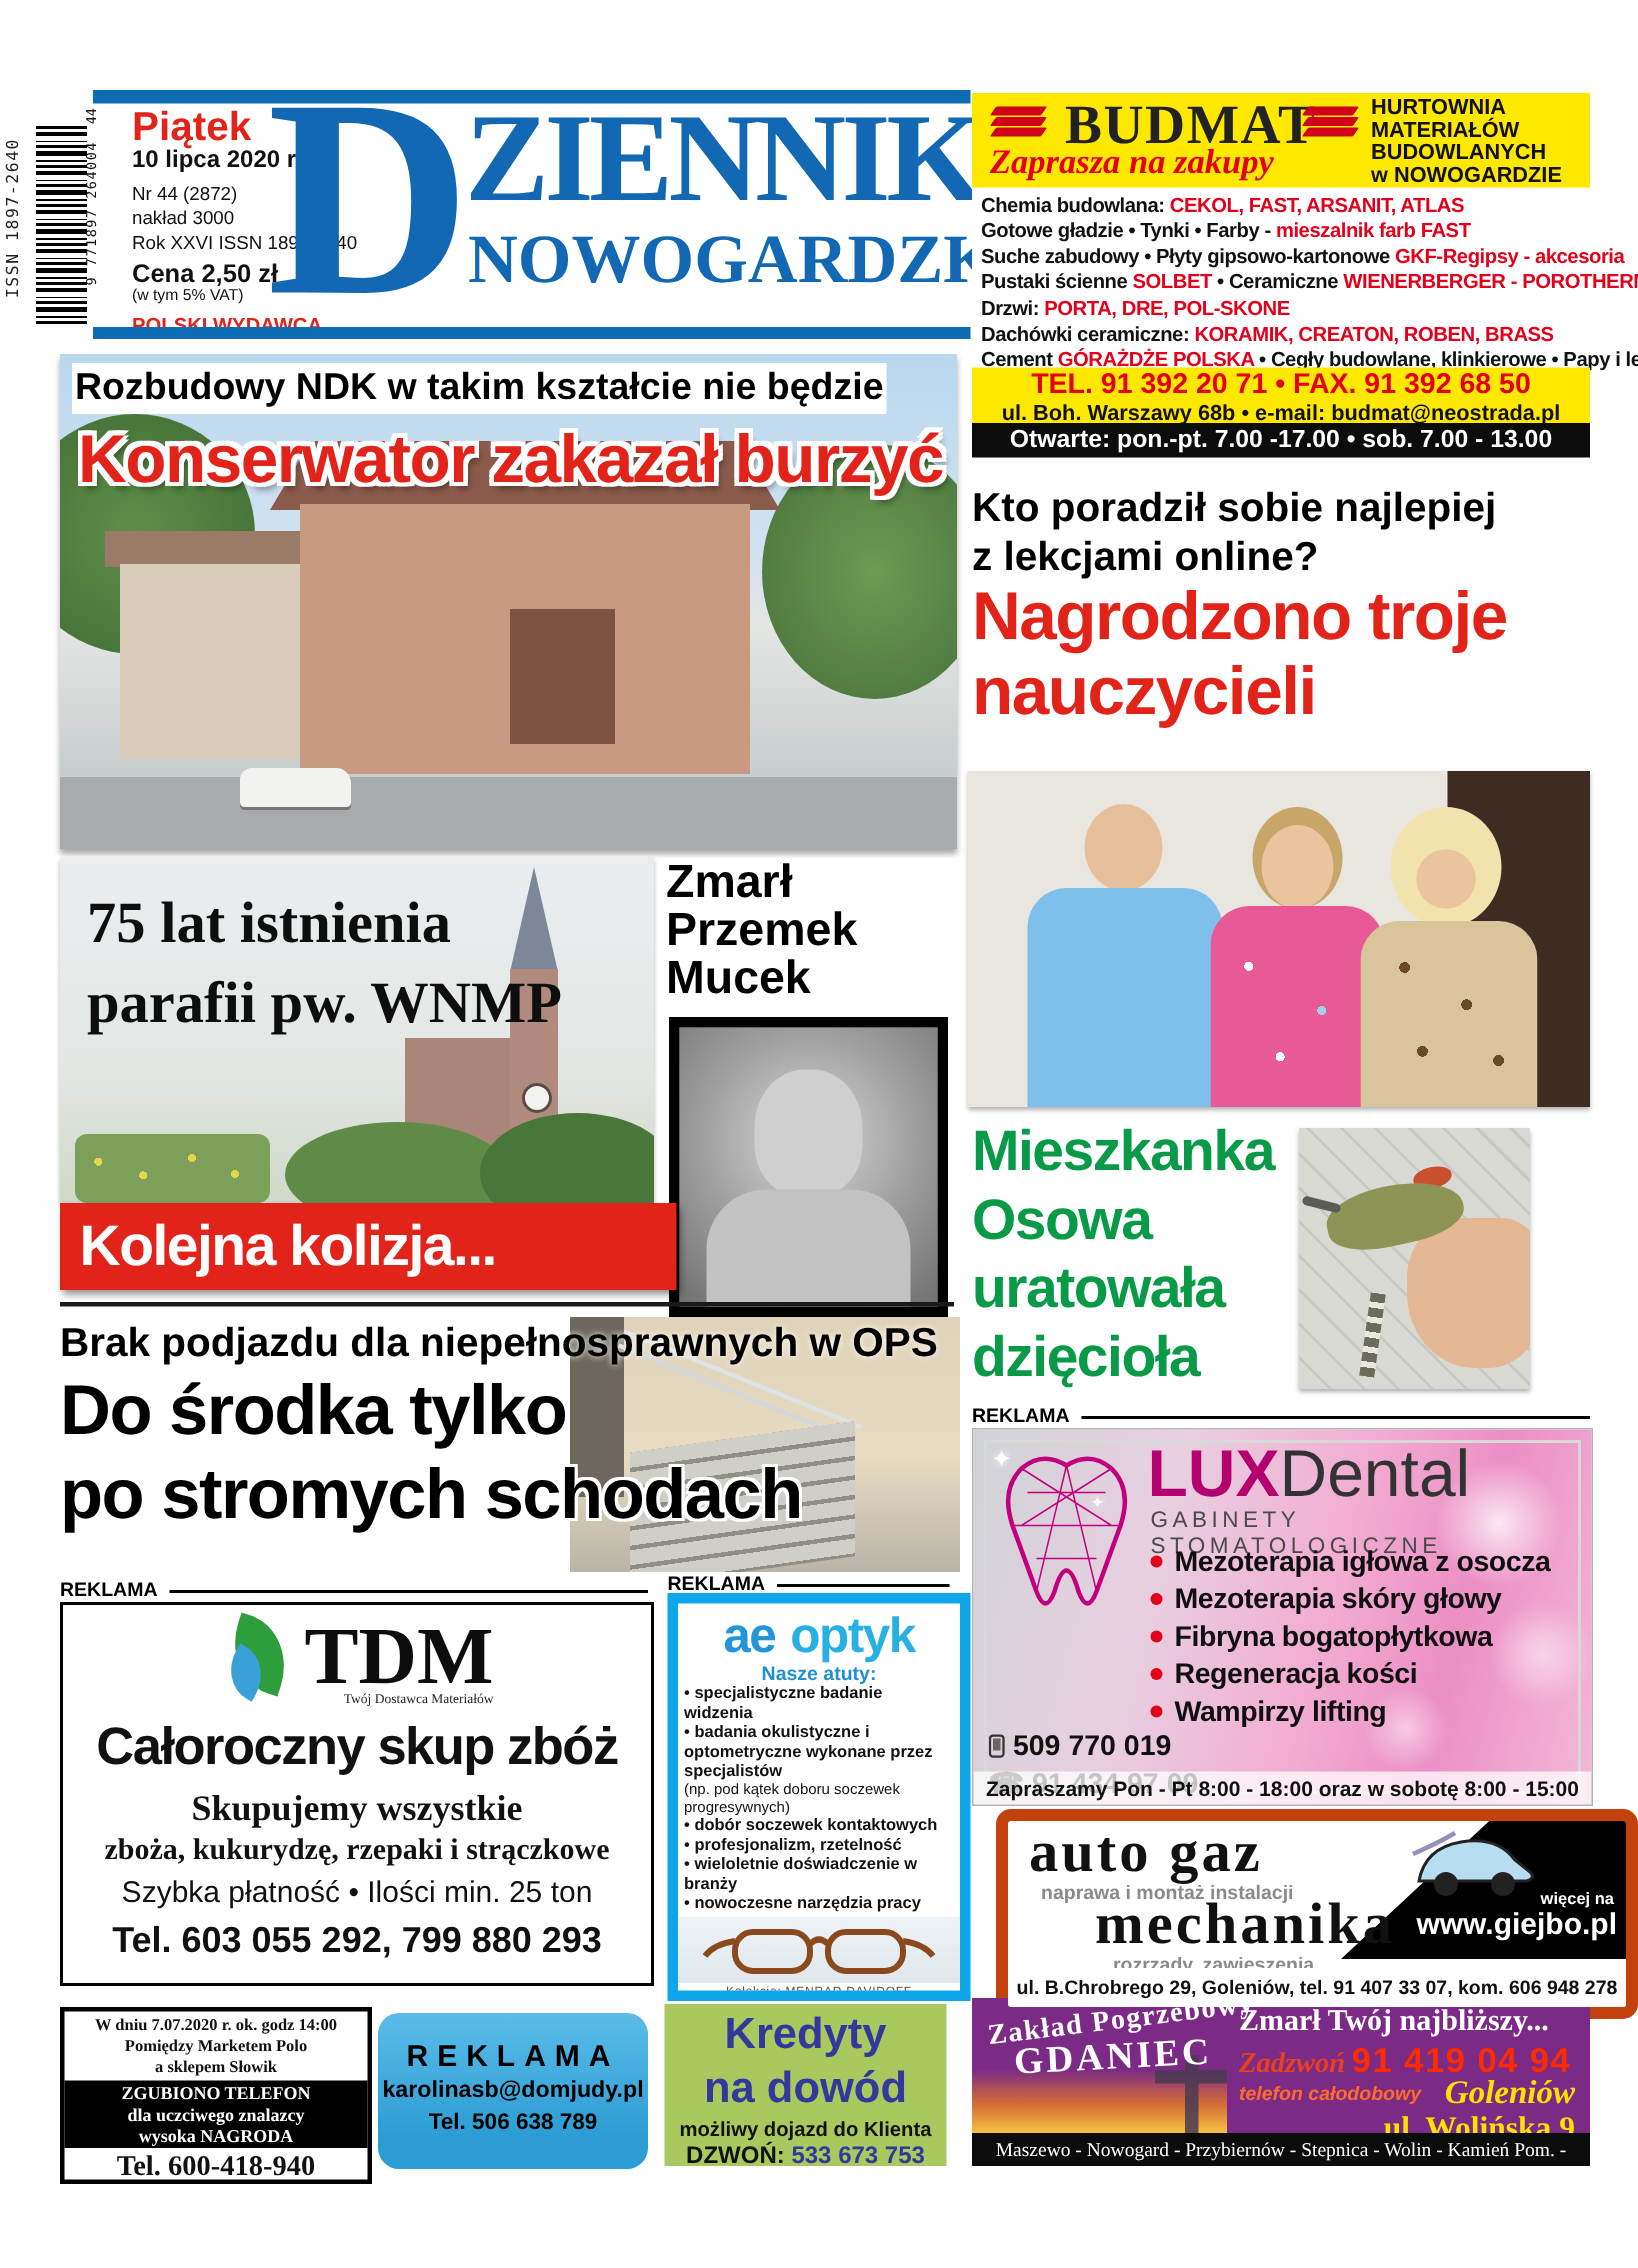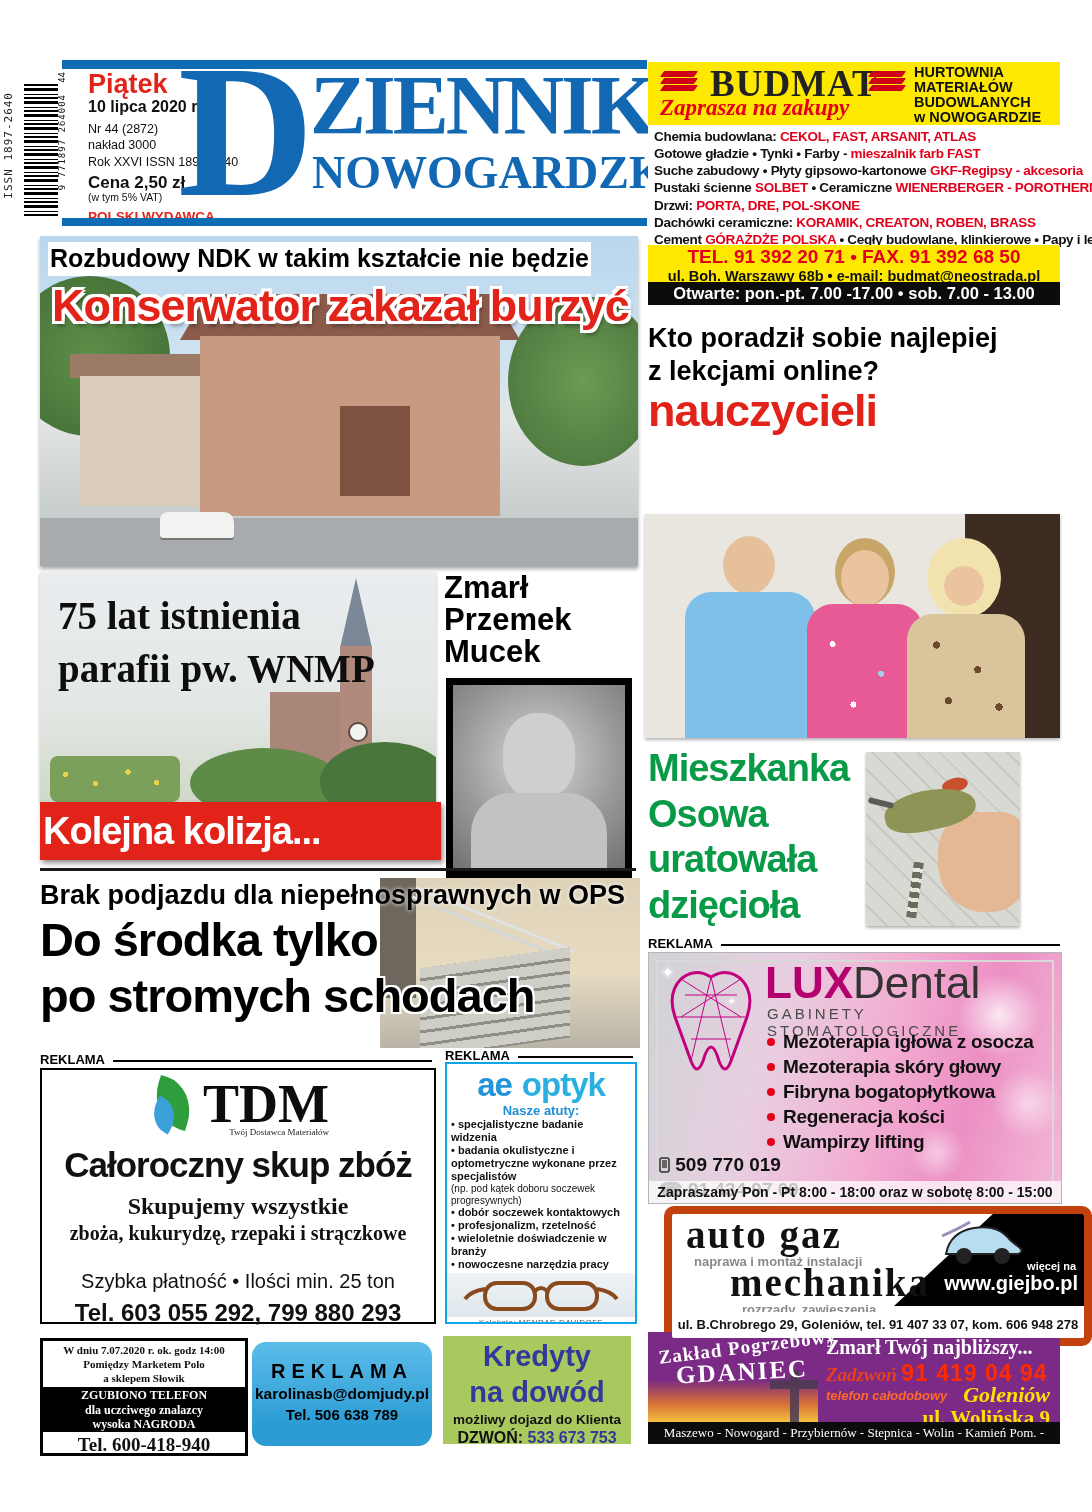--- a/index.html
+++ b/index.html
@@ -75,21 +75,21 @@
   .s2-head{position:absolute;left:18px;top:18px;font-family:"Liberation Serif",serif;font-weight:bold;font-size:39px;line-height:1.35;color:#0e0e0e;}
 
   .mucek{left:444px;top:572px;width:192px;height:296px;background:#fff;}
   .mucek-h{font-size:31px;font-weight:bold;line-height:1.03;color:#000;}
   .ph-mucek{position:absolute;left:2px;top:106px;width:172px;height:186px;border:7px solid #000;
             background:radial-gradient(circle at 50% 40%,#d8d8d8 0%,#9a9a9a 55%,#6f6f6f 100%);overflow:hidden;}
   .mk-head{position:absolute;left:50px;top:28px;width:72px;height:84px;border-radius:46% 46% 40% 40%;background:#cfcfcf;}
   .mk-body{position:absolute;left:18px;top:108px;width:136px;height:80px;border-radius:40px 40px 0 0;background:#c2c2c2;}
 
   .kolizja{left:40px;top:802px;width:398px;height:58px;background:#e2231a;color:#fff;display:flex;align-items:center;
-           padding-left:3px;font-size:38px;font-weight:bold;letter-spacing:-1px;box-shadow:2px 3px 5px rgba(0,0,0,.45);}
+           padding-left:13px;font-size:38px;font-weight:bold;letter-spacing:-1px;box-shadow:2px 3px 5px rgba(0,0,0,.45);}
   .sep1{left:40px;top:868px;width:596px;height:3px;background:#1a1a1a;}
 
   .ops{left:40px;top:878px;width:600px;height:172px;}
   .ph-stairs{position:absolute;left:340px;top:0;width:260px;height:170px;overflow:hidden;background:linear-gradient(#ded2b8 0%,#e7dcc2 55%,#b9b4a8 100%);}
   .st-steps{position:absolute;left:40px;bottom:0;width:150px;height:90px;background:repeating-linear-gradient(to bottom,#cfcfc8 0 10px,#8f8f88 10px 13px);transform:skewY(-8deg);}
   .st-rail{position:absolute;left:30px;top:40px;width:170px;height:3px;background:#dfe2e4;transform:rotate(22deg);box-shadow:0 10px 0 #d4d7d9;}
   .st-door{position:absolute;left:0px;top:0px;width:36px;height:120px;background:#6e675e;}
   .ops-kick{position:absolute;left:0;top:2px;font-size:27px;font-weight:bold;color:#000;text-shadow:0 0 4px #fff;}
   .ops-h{position:absolute;left:0;top:34px;font-size:47px;line-height:1.2;font-weight:bold;color:#000;letter-spacing:-1px;
          text-shadow:-2px -2px 0 #fff,2px -2px 0 #fff,-2px 2px 0 #fff,2px 2px 0 #fff;}
@@ -105,25 +105,25 @@
   .tdm{left:40px;top:1068px;width:392px;height:252px;border:2px solid #000;background:#fff;text-align:center;}
   .tdm-row{margin-top:10px;display:flex;justify-content:center;align-items:flex-start;gap:4px;}
   .leaf{position:relative;width:52px;height:52px;}
   .leaf .g{position:absolute;left:6px;top:0;width:40px;height:46px;background:#2e9e3c;border-radius:0 85% 0 85%;transform:rotate(18deg);}
   .leaf .bl{position:absolute;left:4px;top:20px;width:26px;height:30px;background:#3aa0d8;border-radius:0 85% 0 85%;transform:rotate(30deg);}
   .tdm-logo{font-family:Liberation Serif, serif;font-size:54px;line-height:.9;font-weight:bold;color:#0d0d0d;}
   .tdm-sub{font-family:"Liberation Serif",serif;font-size:9px;color:#222;text-align:right;margin-top:-2px;}
   .tdm-head{font-size:35px;font-weight:bold;letter-spacing:-1px;margin-top:8px;}
   .tdm-l1{font-family:"Liberation Serif",serif;font-weight:bold;font-size:24px;margin-top:8px;}
   .tdm-l2{font-family:"Liberation Serif",serif;font-weight:bold;font-size:20px;margin-top:2px;}
-  .tdm-l3{font-size:20px;margin-top:25px;}
+  .tdm-l3{font-size:20px;margin-top:6px;}
   .tdm-tel{font-size:24px;font-weight:bold;margin-top:6px;}
 
   
-  .optyk{left:445px;top:1062px;width:188px;height:258px;border:2px solid #0ea5e9;background:#fff;overflow:hidden;}
+  .optyk{left:445px;top:1062px;width:188px;height:258px;border:7px solid #0ea5e9;background:#fff;overflow:hidden;}
   .opt-logo{text-align:center;font-size:33px;font-weight:bold;color:#29b0e2;line-height:1;margin-top:4px;letter-spacing:-1px;}
   .opt-logo .ae{color:#2394d8;margin-right:10px;}
   .opt-atuty{text-align:center;color:#1f8fd6;font-weight:bold;font-size:13px;margin-top:2px;}
   .opt-b{font-size:11px;font-weight:bold;line-height:1.18;margin:0 4px;}
   .opt-b.dot::before{content:"• ";}
   .opt-b.sm{font-weight:normal;font-size:10px;}
   .opt-glass{position:relative;height:44px;margin-top:2px;background:linear-gradient(#eef3f6,#dfe7ec);}
   .opt-brands{font-size:8px;color:#555;text-align:center;line-height:1.5;letter-spacing:.5px;}
 
   
@@ -426,20 +426,21 @@
     <div class="k1">na dowód</div>
     <div class="k3">możliwy dojazd do Klienta</div>
     <div class="k4"><span style="color:#111;">DZWOŃ:</span> <span>533 673 753</span></div>
   </div>
 
   <div class="abs onl-kick">
     <div>Kto poradził sobie najlepiej</div>
     <div>z lekcjami online?</div>
   </div>
   <div class="abs onl-head">
+    <div>Nagrodzono troje</div>
     <div>nauczycieli</div>
   </div>
 
   <div class="abs ph-teach">
     <div class="t-door"></div>
     <div class="t-p">
       <div class="t-head" style="left:78px;top:22px;width:52px;height:58px;background:#e6c09a;"></div>
       <div class="t-body" style="left:40px;top:78px;width:130px;height:146px;background:#7fc0ea;"></div>
     </div>
     <div class="t-p">

